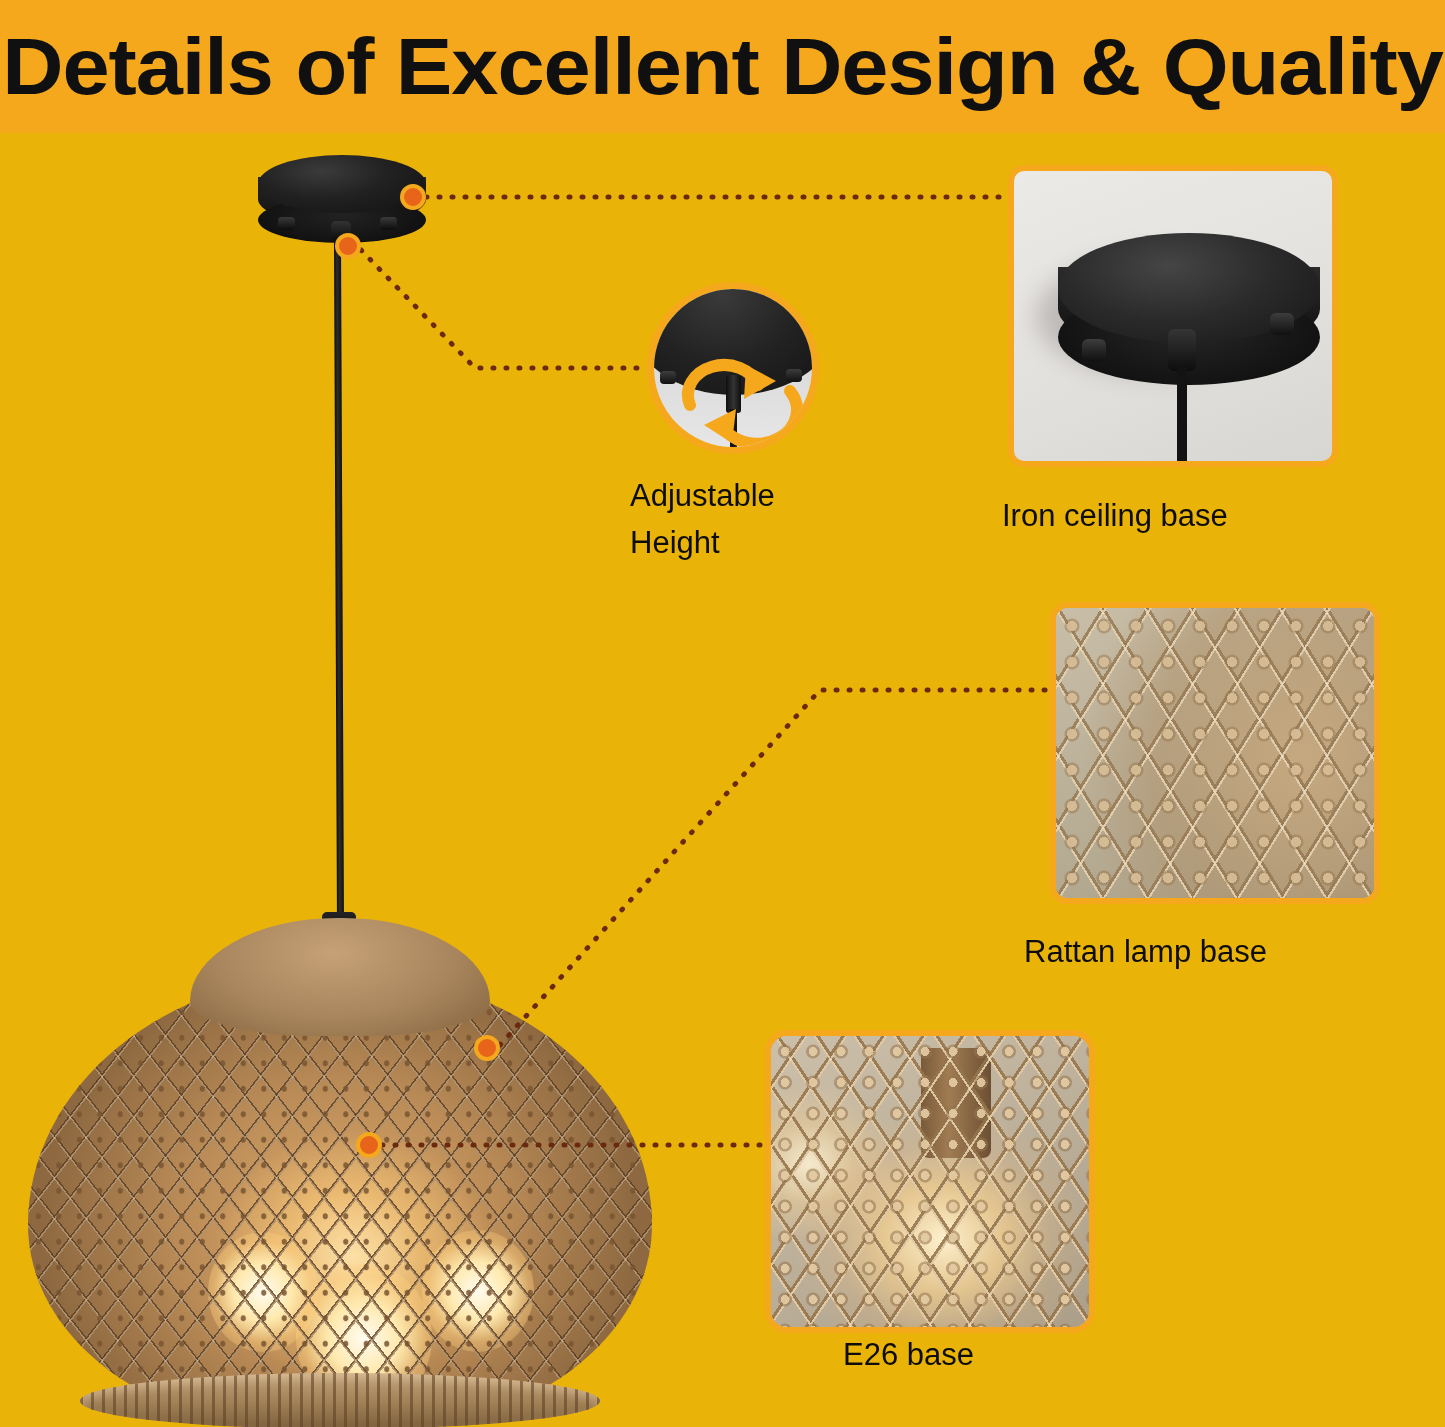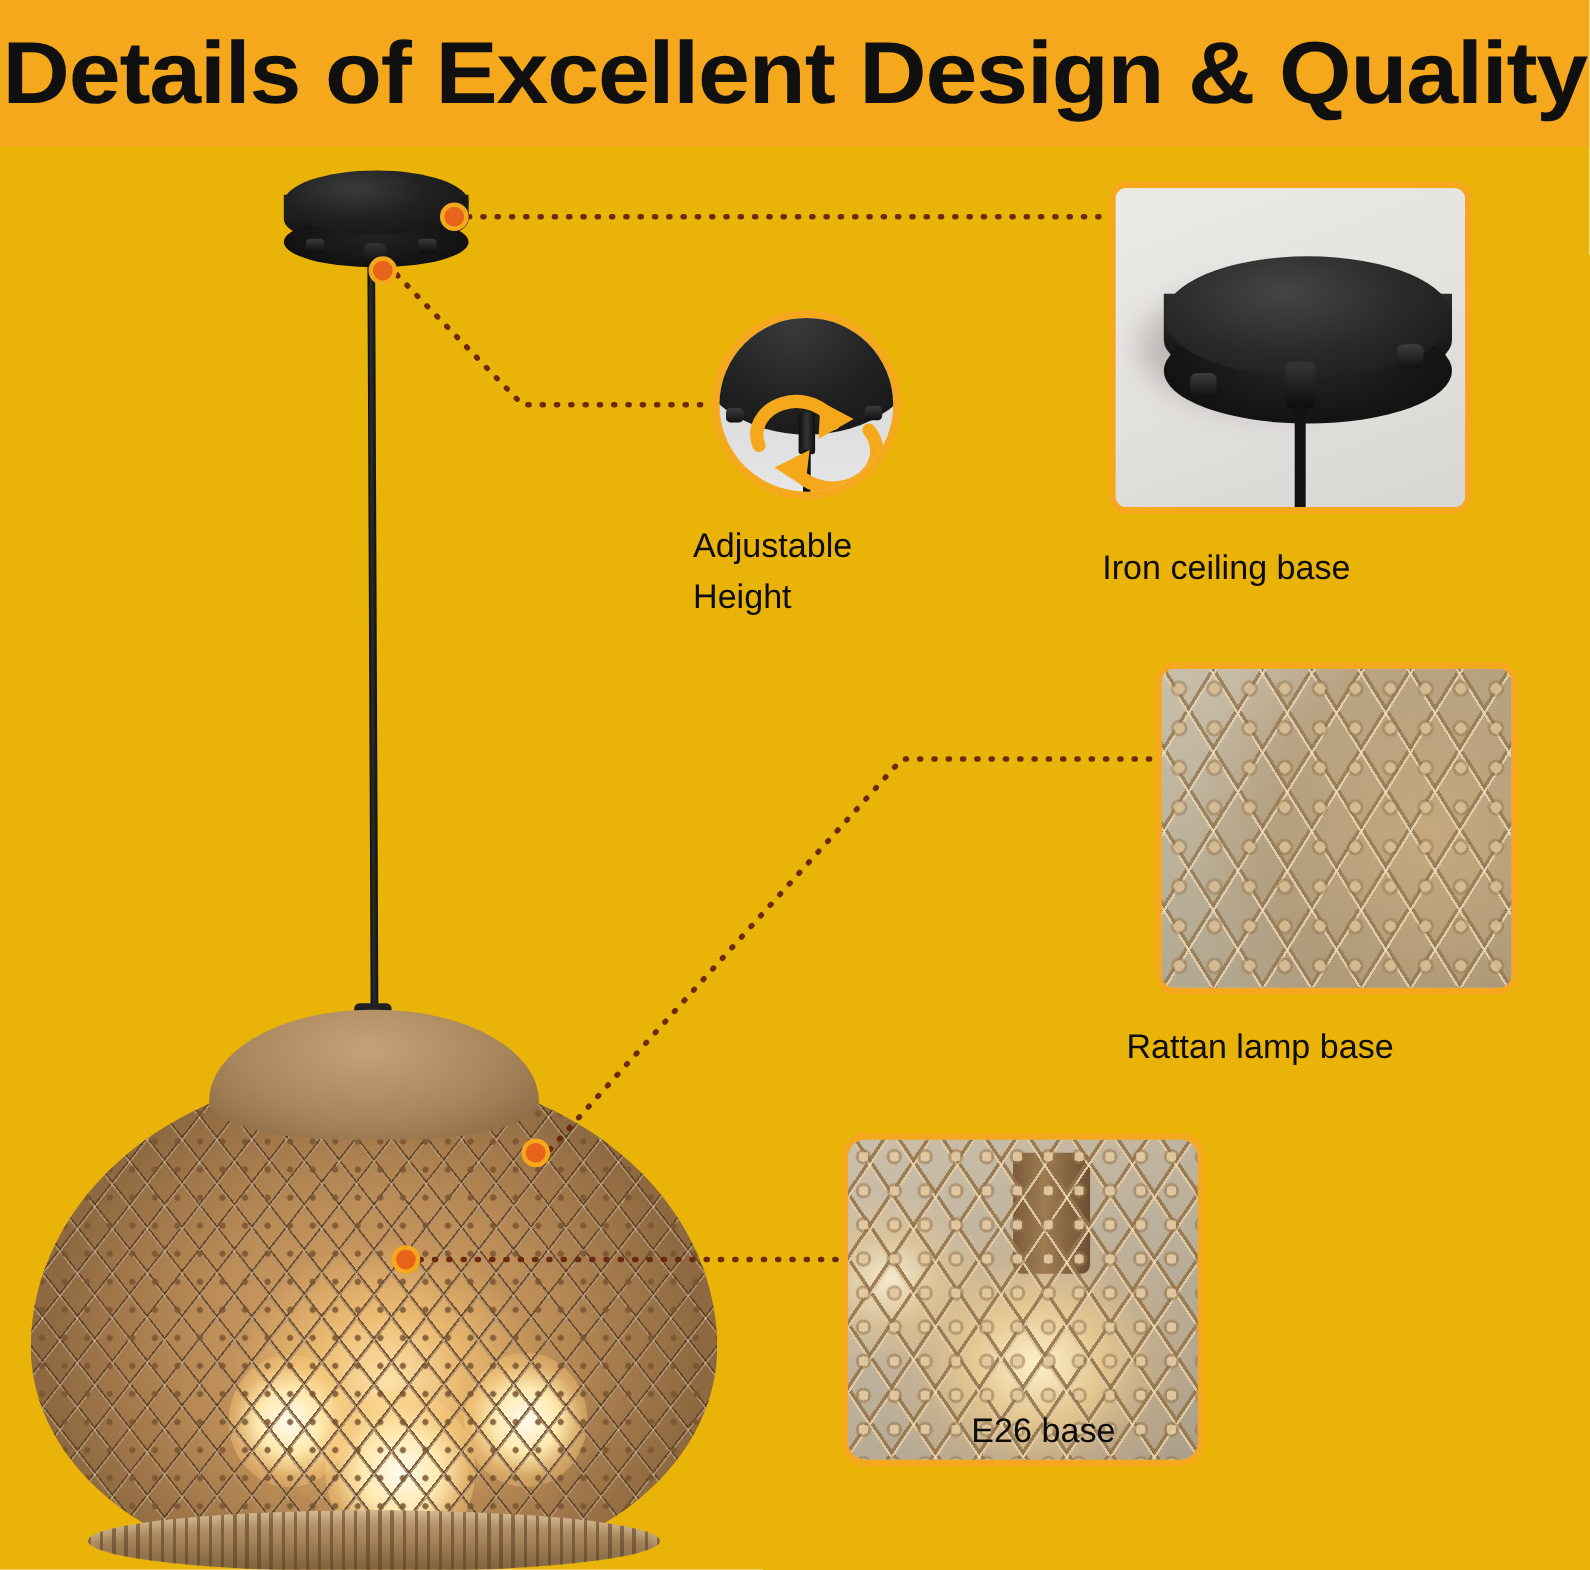--- a/index.html
+++ b/index.html
@@ -154,21 +154,21 @@
   .m4{left:356px;top:1132px;}
 
   .lines{position:absolute;left:0;top:0;width:1445px;height:1427px;pointer-events:none;}
 
   
   .caption{position:absolute;color:#0d0d0d;font-family:"Liberation Sans",sans-serif;
     font-size:31px;line-height:47px;font-weight:400;white-space:pre;}
   .cap-adjust{left:630px;top:472px;}
   .cap-iron{left:1002px;top:492px;}
   .cap-rattan{left:1024px;top:928px;}
-  .cap-e26{left:843px;top:1277px;margin-left:40px;}
+  .cap-e26{left:843px;top:1331px;}
 </style>
 </head>
 <body>
 
 <div id="page">
 
   <div class="banner">
     <div class="banner-title">Details of Excellent Design &amp; Quality</div>
   </div>
 

